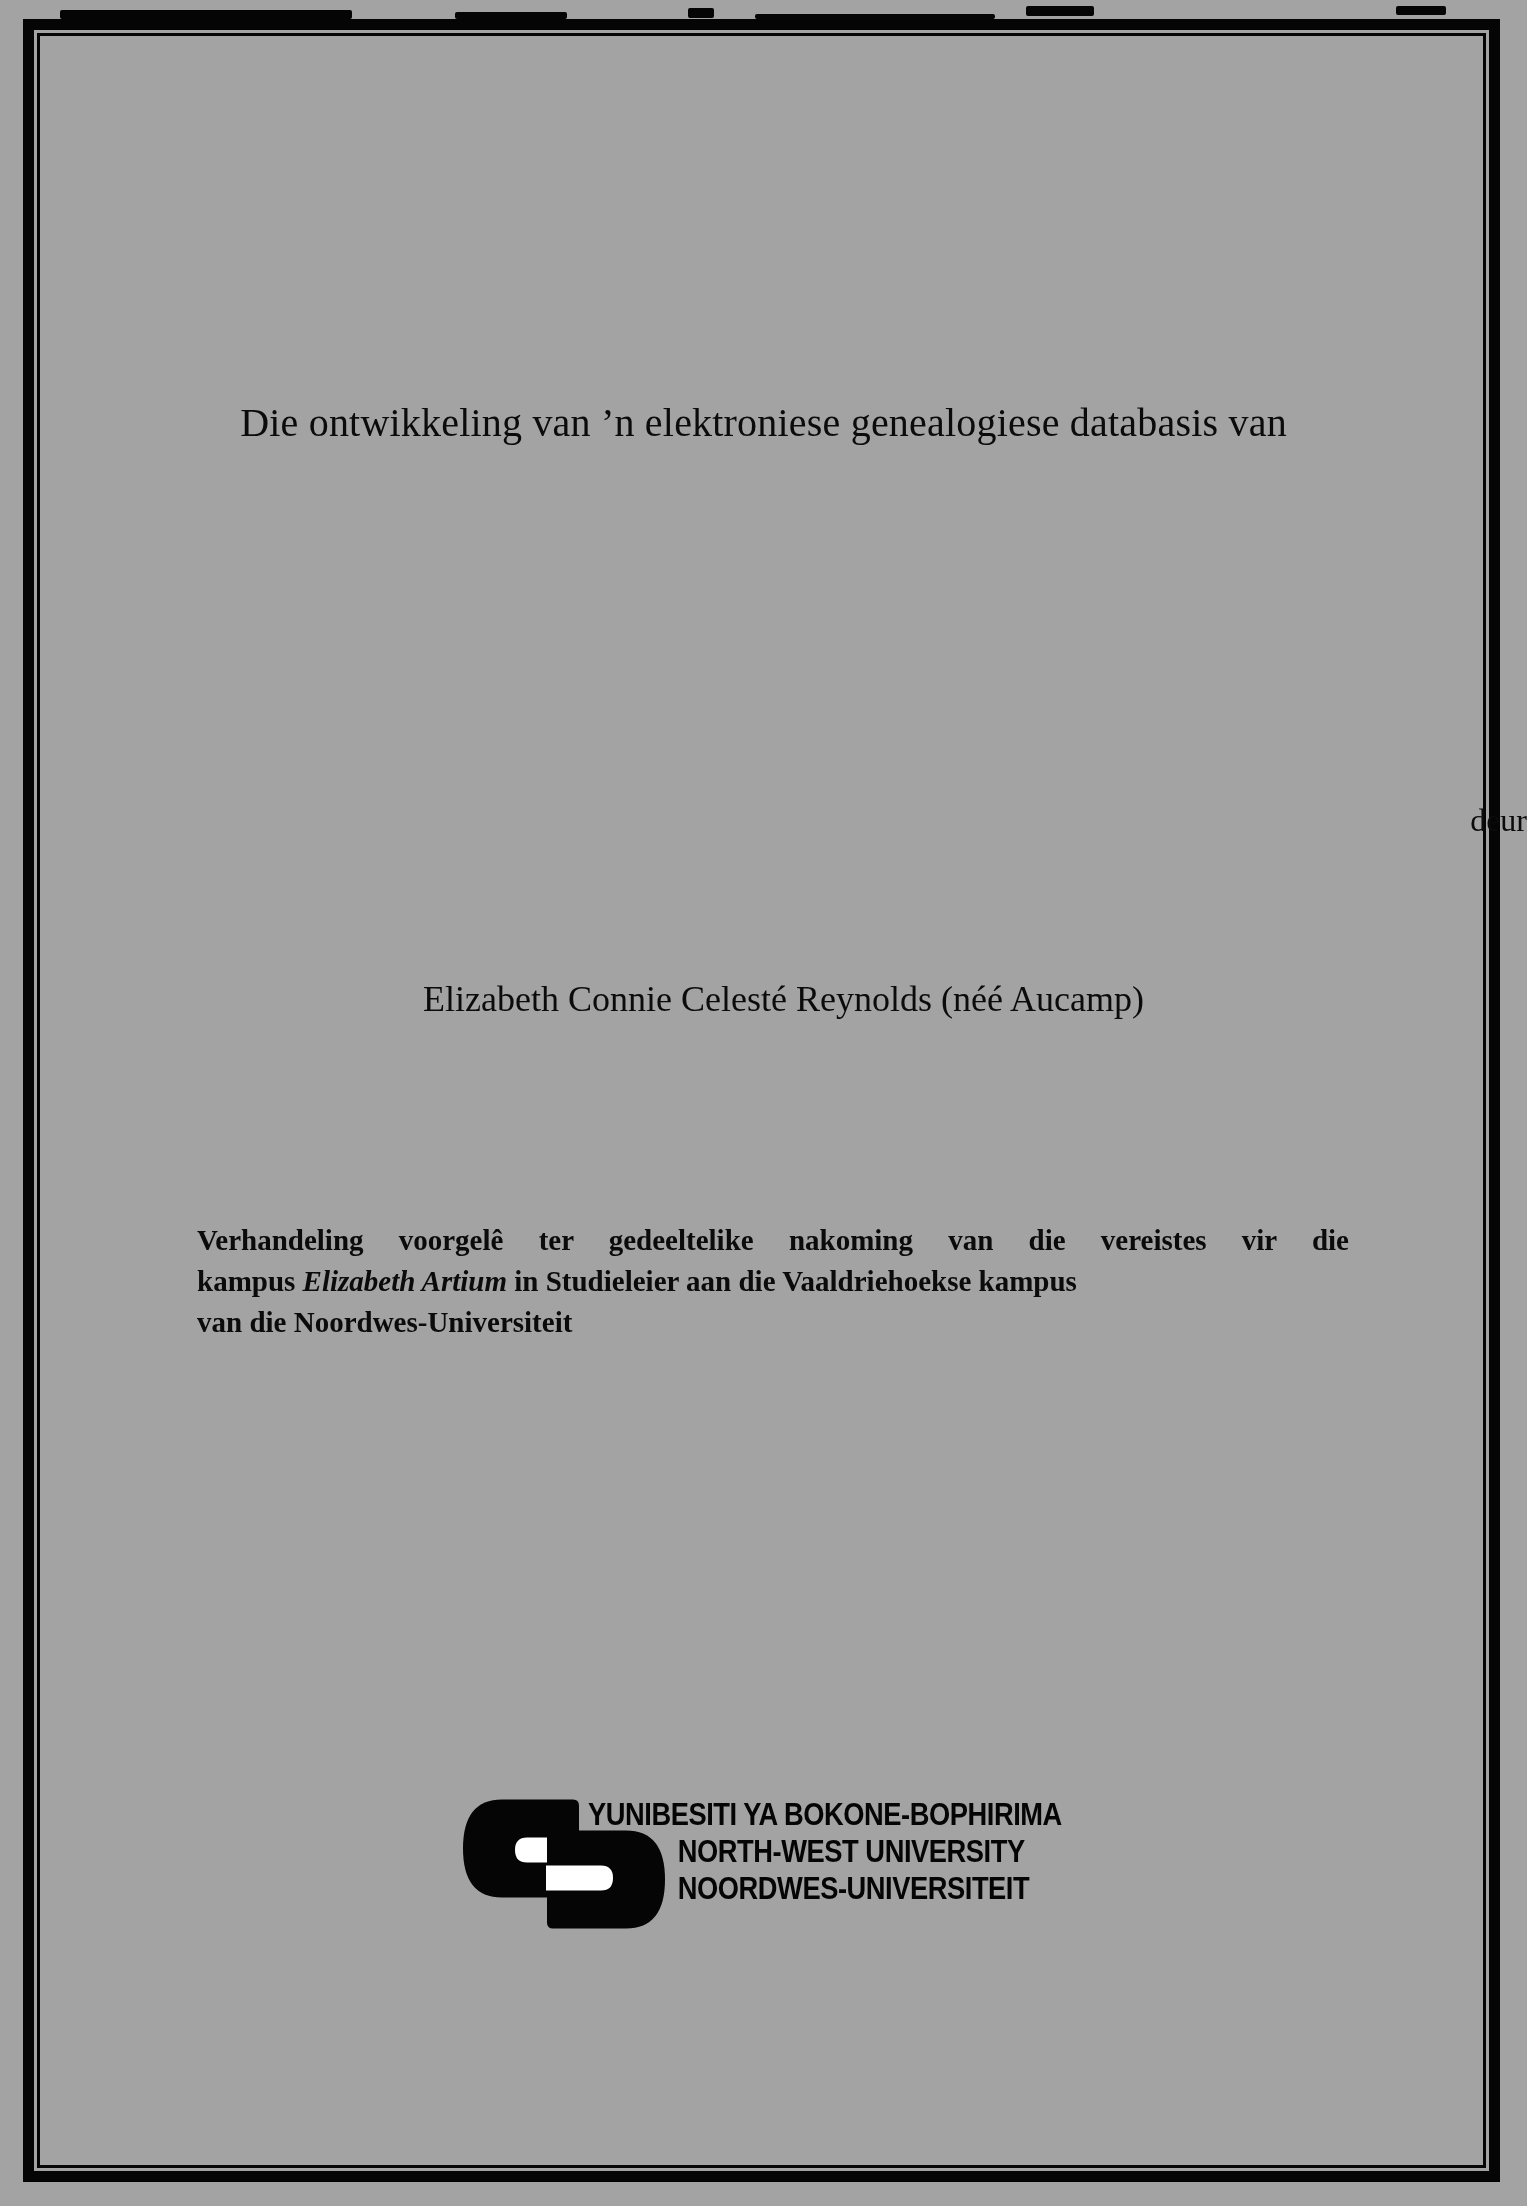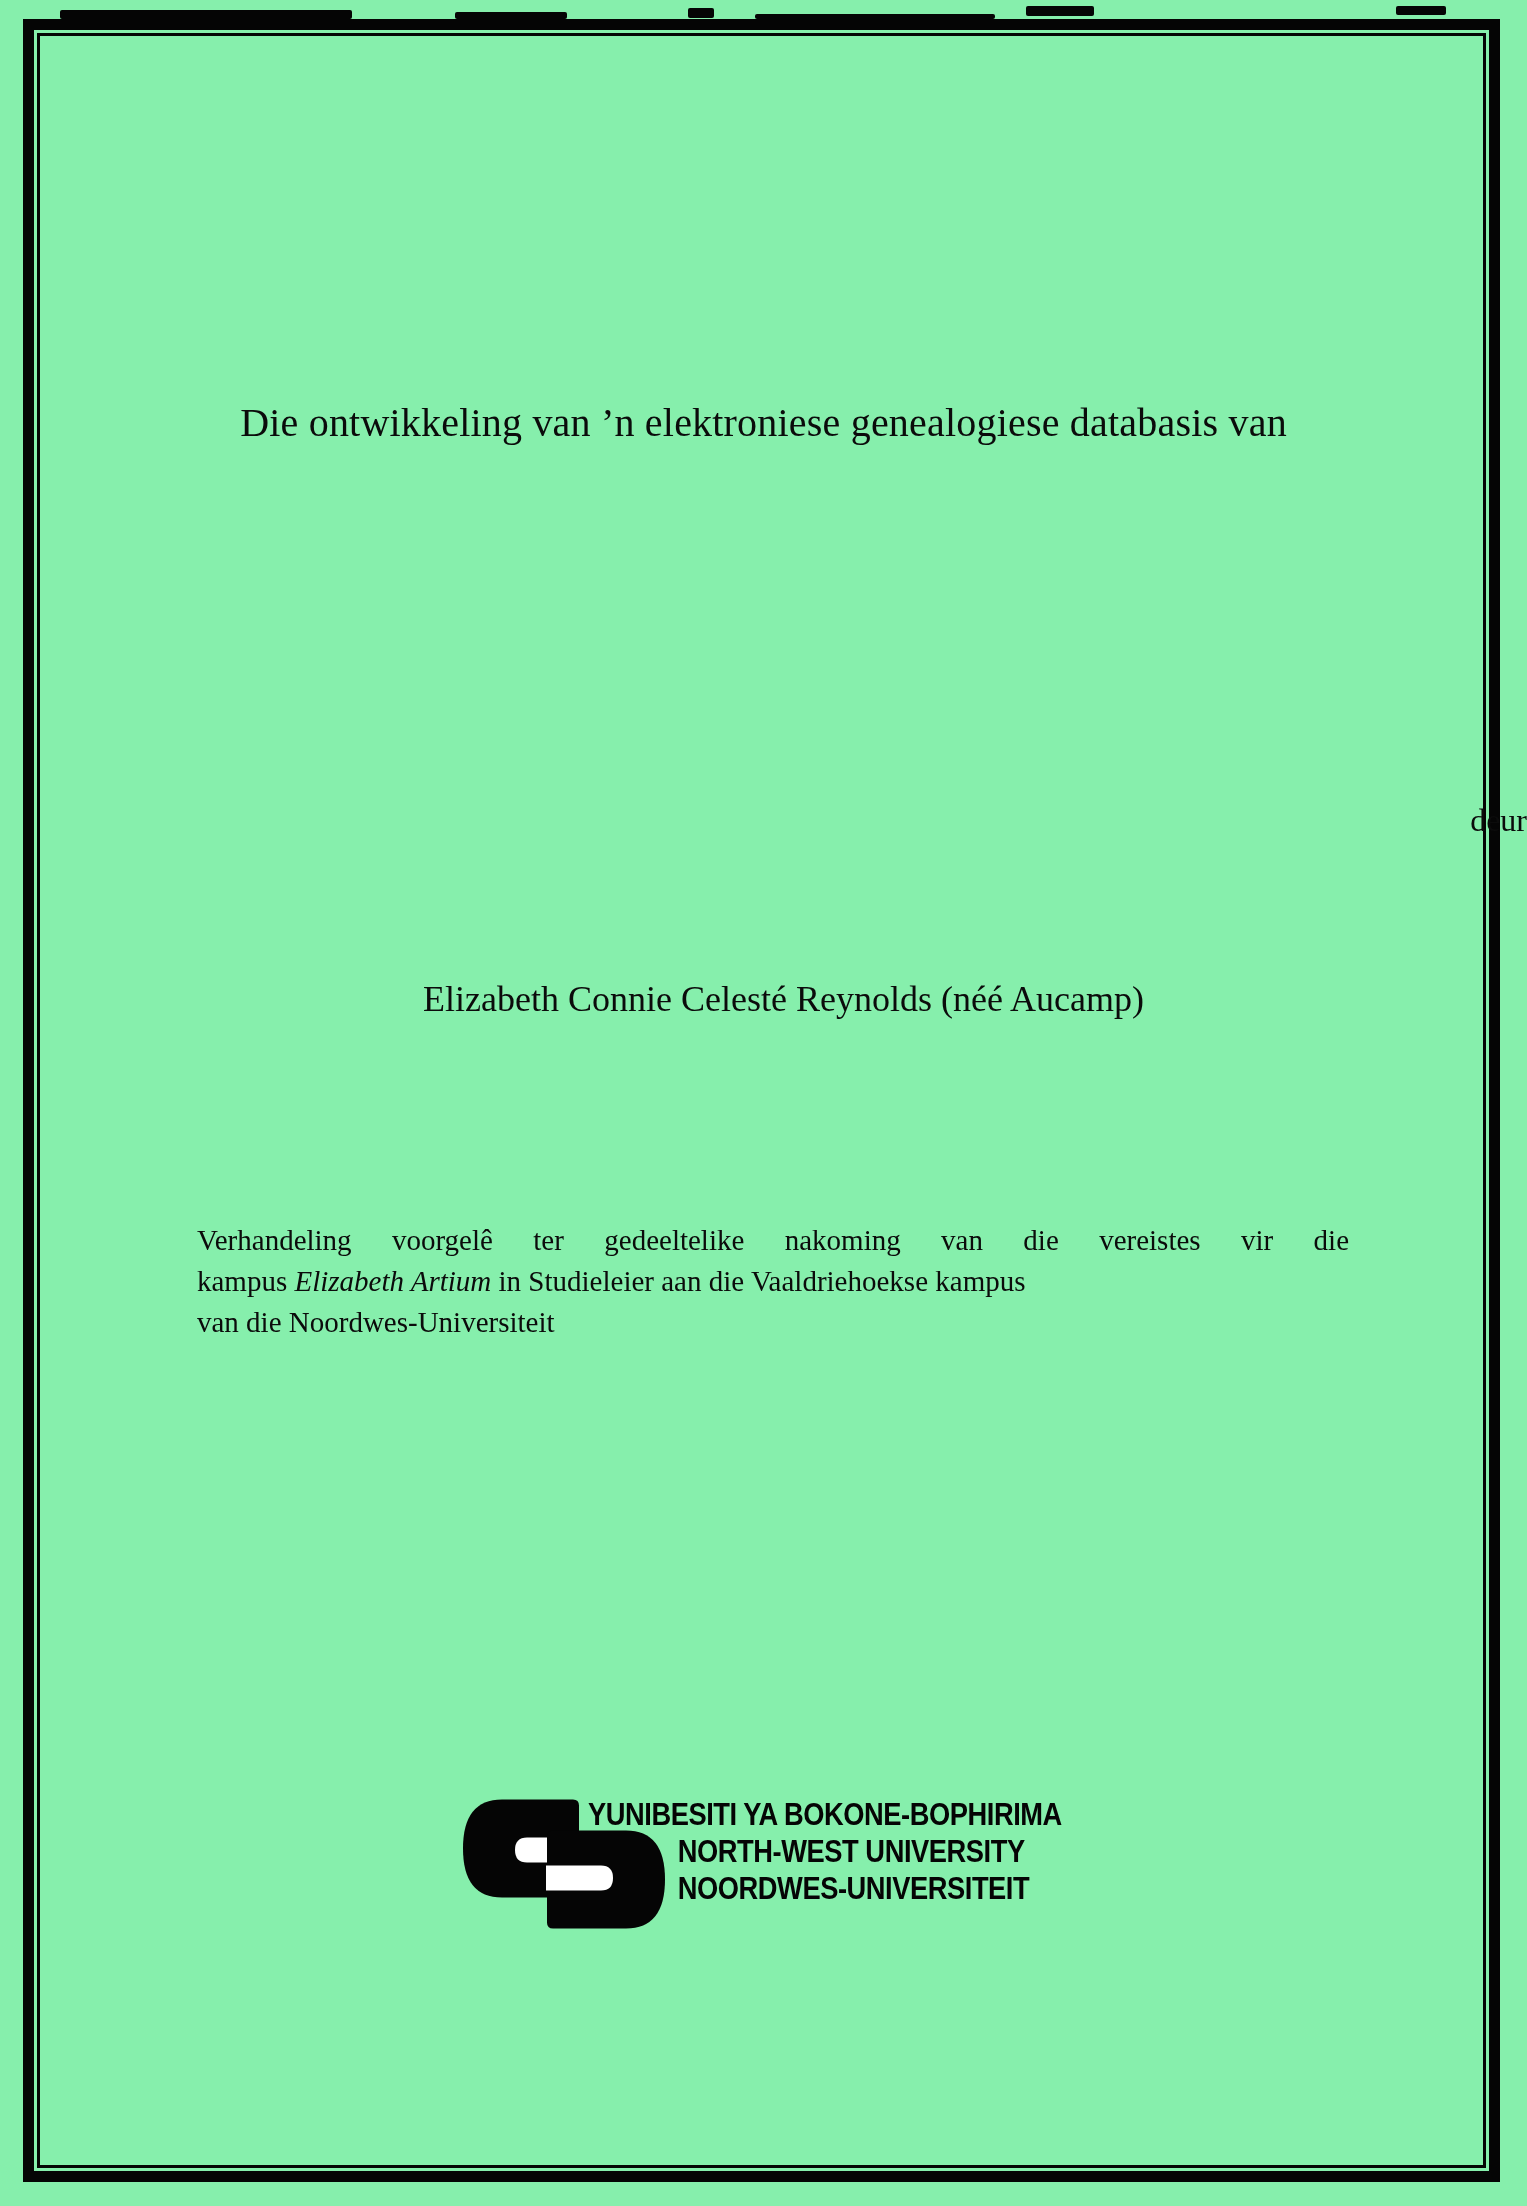--- a/index.html
+++ b/index.html
@@ -4,21 +4,21 @@
 <style>
   html, body {
     margin: 0;
     padding: 0;
     background: #ffffff;
   }
   .page {
     position: relative;
     width: 1527px;
     height: 2206px;
-    background: #86efac;
+    background: #a3a3a3;
     overflow: hidden;
     font-family: "Liberation Serif", serif;
     color: #0b0b0b;
   }
 
   
   .frame-outer {
     position: absolute;
     left: 23px;
     top: 19px;
@@ -83,20 +83,21 @@
     padding-left: 40px;
   }
 
   .declaration {
     position: absolute;
     left: 197px;
     width: 1152px;
     top: 1220px;
     font-size: 29px;
     line-height: 41px;
+    font-weight: bold;
   }
   .decl-line1 {
     text-align: justify;
     text-align-last: justify;
   }
   .decl-rest em { font-style: italic; }
 
   .supervisor-block {
     position: absolute;
     left: 197px;

